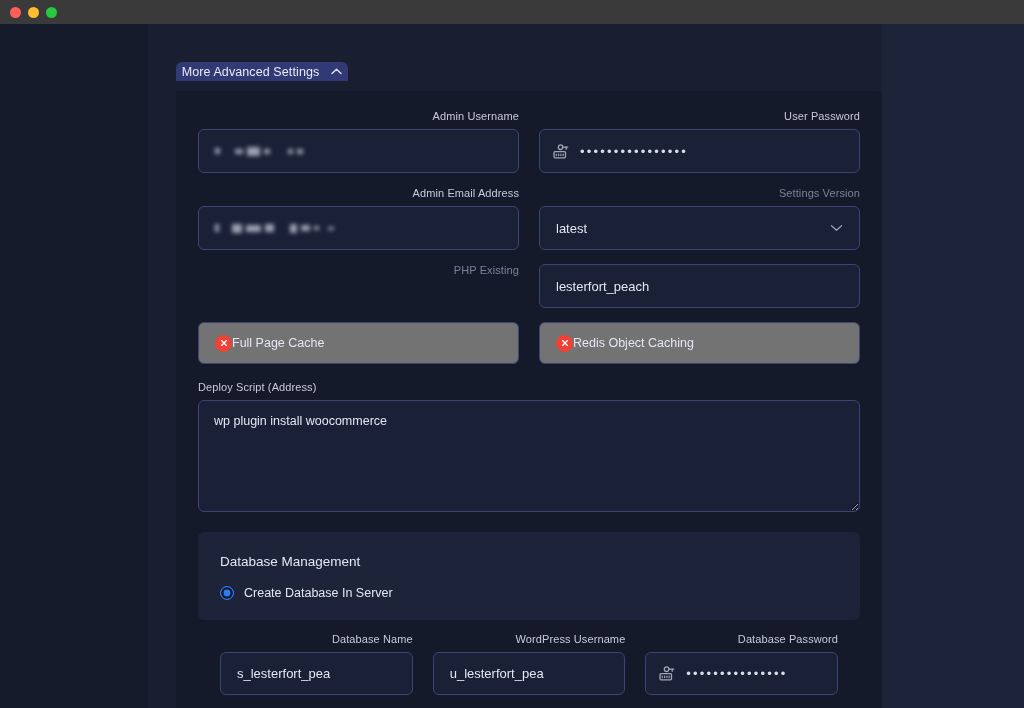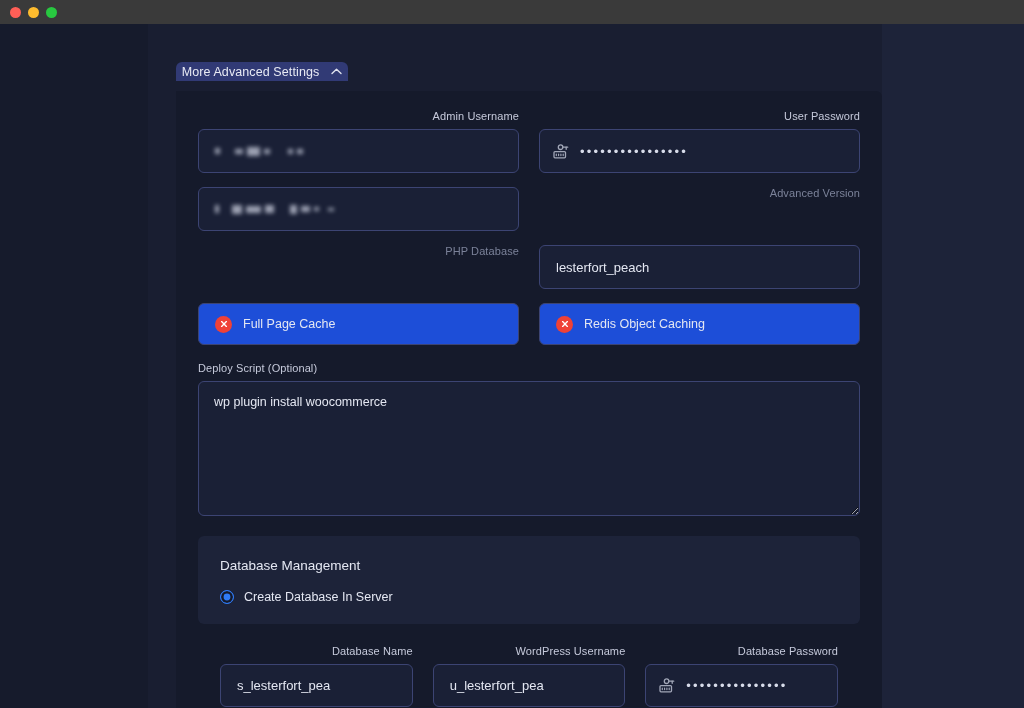--- a/index.html
+++ b/index.html
@@ -126,62 +126,61 @@
     font-size: 13px;
     color: #d8dcea;
     line-height: 1;
   }
 
   .pwd-icon { flex: 0 0 auto; opacity: .85; }
 
   
   .toggle-box {
     height: 42px;
-    background: #1d4ed8;
+    background: #737373;
     border: 1px solid #3c4473;
     border-radius: 6px;
     display: flex;
     align-items: center;
-    gap: 11px;
     padding: 0 16px;
     cursor: pointer;
   }
   .x-circle {
     width: 17px; height: 17px;
     border-radius: 50%;
     background: #ef4136;
     display: flex;
     align-items: center;
     justify-content: center;
     flex: 0 0 auto;
   }
   .toggle-label { font-size: 12.5px; color: #e4e7f2; }
 
   
   .ta-wrap { margin-bottom: 16px; }
   .deploy-ta {
     width: 100%;
-    height: 135px;
+    height: 112px;
     background: #1a2036;
     border: 1px solid #3c4473;
     border-radius: 6px;
     color: #e4e7f2;
     font-size: 12.5px;
     font-family: "Liberation Sans", sans-serif;
     padding: 13px 15px;
     resize: vertical;
     outline: none;
   }
 
   
   .db-card {
     background: #1d2339;
     border-radius: 6px;
     padding: 22px 22px 20px 22px;
-    margin-bottom: 21px;
+    margin-bottom: 13px;
   }
   .db-title {
     font-size: 13.5px;
     color: #e4e7f2;
     margin-bottom: 17px;
   }
   .radio-row { display: flex; }
   .radio-opt {
     flex: 1 1 0;
     display: flex;
@@ -255,41 +254,48 @@
             <rect x="2" y="7.6" width="11.5" height="6.2" rx="1" fill="none" stroke="#b9bece" stroke-width="1.3"></rect>
             <path d="M4.3 10.2 v1.4 M6.6 10.2 v1.4 M8.9 10.2 v1.4 M11.2 10.2 v1.4" stroke="#b9bece" stroke-width="1.2" stroke-linecap="round"></path>
           </svg>
           <span class="dots-mask">••••••••••••••••</span>
         </div>
       </div>
     </div>
 
     <div class="row">
       <div class="col">
+        <div class="fld-label">Admin Email Address</div>
         <div class="input-box">
           <span class="redacted">
             <i style="width:4px;height:8px;"></i>
             <i style="width:10px;height:9px;margin-left:9px;"></i>
             <i style="width:15px;height:7px;"></i>
             <i style="width:9px;height:8px;"></i>
             <i style="width:7px;height:9px;margin-left:12px;"></i>
             <i style="width:9px;height:6px;"></i>
             <i style="width:5px;height:4px;"></i>
             <i style="width:6px;height:3px;margin-left:5px;"></i>
           </span>
         </div>
       </div>
       <div class="col">
-        <div class="fld-label dim">Advanced Version</div>
+        <div class="fld-label dim">Settings Version</div>
+        <div class="input-box select-box">
+          <span>latest</span>
+          <svg class="chev" width="13" height="8" viewBox="0 0 13 8">
+            <path d="M1.5 1.8 L6.5 6.2 L11.5 1.8" fill="none" stroke="#9aa2bb" stroke-width="1.3" stroke-linecap="round" stroke-linejoin="round"></path>
+          </svg>
+        </div>
       </div>
     </div>
 
     <div class="row">
       <div class="col">
-        <div class="fld-label dim">PHP Database</div>
+        <div class="fld-label dim">PHP Existing</div>
       </div>
       <div class="col">
         <div class="input-box">
           <span>lesterfort_peach</span>
         </div>
       </div>
     </div>
 
     <div class="row" style="margin-bottom:17px;">
       <div class="col">
@@ -308,21 +314,21 @@
             <svg width="8" height="8" viewBox="0 0 8 8">
               <path d="M1.6 1.6 L6.4 6.4 M6.4 1.6 L1.6 6.4" stroke="#ffffff" stroke-width="1.35" stroke-linecap="round"></path>
             </svg>
           </span>
           <span class="toggle-label">Redis Object Caching</span>
         </div>
       </div>
     </div>
 
     <div class="ta-wrap">
-      <div class="fld-label">Deploy Script (Optional)</div>
+      <div class="fld-label">Deploy Script (Address)</div>
       <textarea class="deploy-ta" placeholder="" style="">wp plugin install woocommerce</textarea>
     </div>
 
     <div class="db-card">
       <div class="db-title">Database Management</div>
       <div class="radio-row">
         <label class="radio-opt">
           <span class="radio checked"></span>
           <span class="radio-label">Create Database In Server</span>
         </label>

